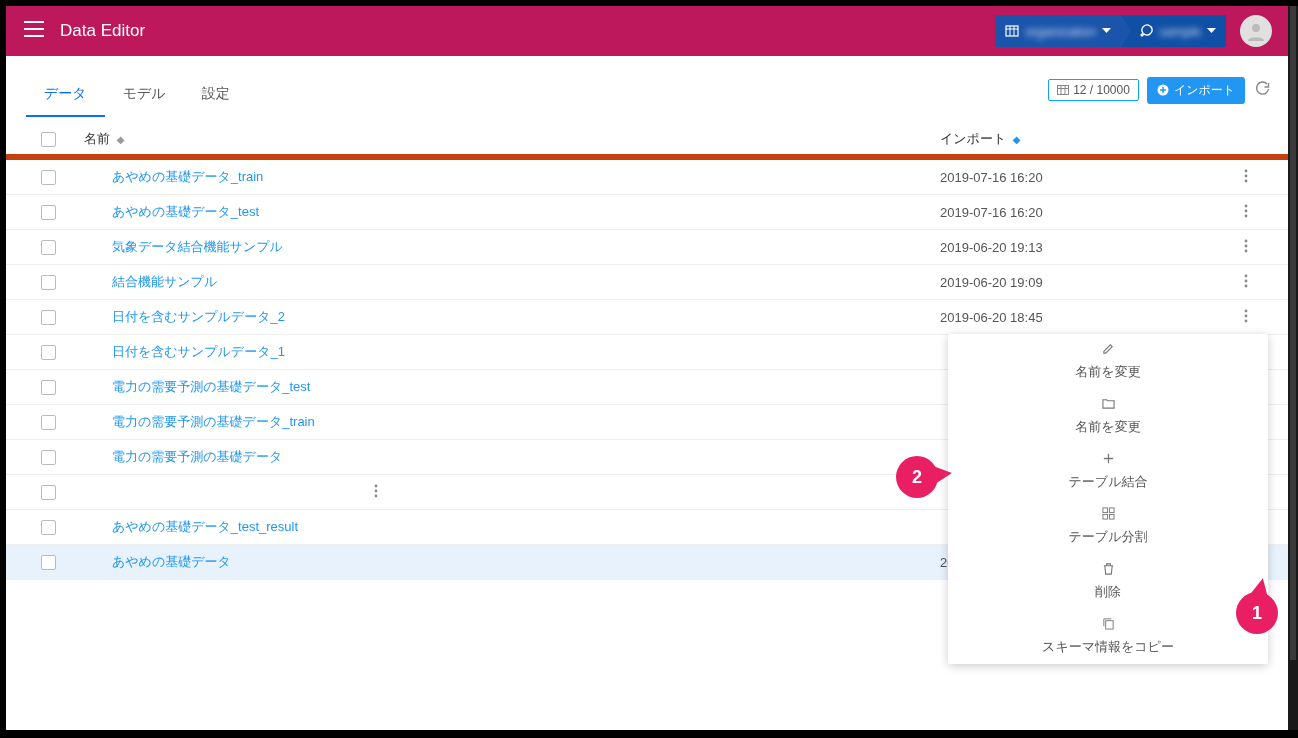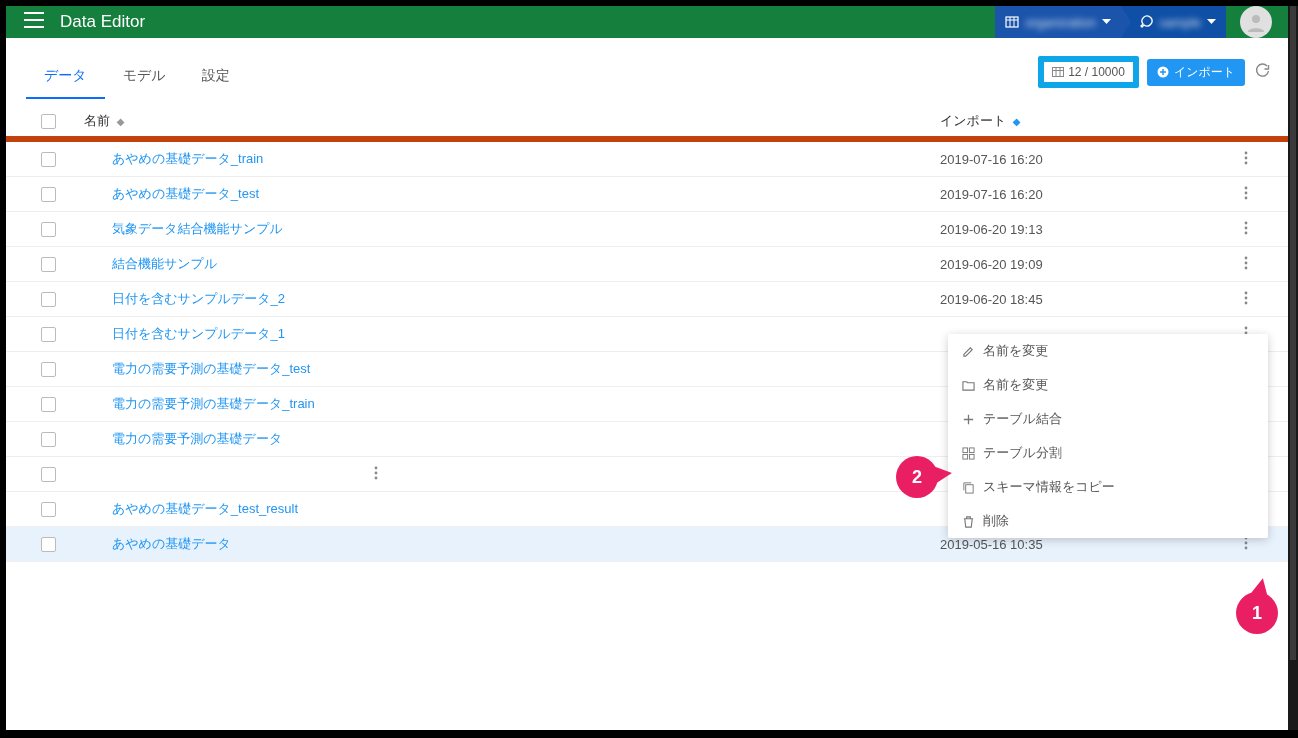--- a/index.html
+++ b/index.html
@@ -1,59 +1,59 @@
 <!DOCTYPE html>
 <html><head>
 <meta charset="utf-8">
 <style>
   * { box-sizing: border-box; margin: 0; padding: 0; }
   body { font-family: -apple-system, BlinkMacSystemFont, "Segoe UI", sans-serif; background: #000; width: 1298px; height: 738px; overflow: hidden; }
   .shell { background: #fff; width: 1284px; height: 724px; margin: 6px; position: relative; }
   .scrollbar { position: absolute; right: -6px; top: 0; width: 6px; height: 654px; background: #3a3a3a; }
   .scrollbar-bg { position: absolute; right: -8px; top: 0; width: 10px; height: 724px; background: #1a1a1a; }
 
-  .header { background: #15803d; height: 32px; display: flex; align-items: center; padding: 0 18px; color: #fff; }
+  .header { background: #be185d; height: 50px; display: flex; align-items: center; padding: 0 18px; color: #fff; }
   .hamburger { margin-right: 16px; cursor: pointer; }
   .title { font-size: 17px; font-weight: 400; }
   .header-spacer { flex: 1; }
   .project-select { display: flex; align-items: center; gap: 0; }
   .proj-btn { background: #1a54ab; height: 32px; display: flex; align-items: center; padding: 0 10px; font-size: 13px; color: #fff; cursor: pointer; }
   .proj-btn .blur { filter: blur(3px); opacity: 0.8; }
   .proj-btn svg.chev { margin-left: 6px; }
   .chevron-sep { width: 0; height: 0; border-top: 16px solid transparent; border-bottom: 16px solid transparent; border-left: 10px solid #1a54ab; margin-right: -10px; z-index:1; }
   .proj-btn.second { padding-left: 18px; background:#0f4fa5; }
   .avatar { width: 32px; height: 32px; border-radius: 50%; background: #e0e0e0; margin-left: 14px; display:flex; align-items:center; justify-content:center; }
 
   .toolbar { display: flex; align-items: center; padding: 16px 20px; height: 68px; }
   .tabs { display: flex; gap: 0; }
   .tab { padding: 22px 18px 12px; font-size: 14px; color: #555; cursor: pointer; border-bottom: 2px solid transparent; }
   .tab.active { color: #0d6efd; border-bottom-color: #0d6efd; }
   .toolbar-spacer { flex: 1; }
-  .count-badge { border: 6px solid #0ea5e9; padding: 3px 8px; font-size: 12px; color: #555; border-radius: 2px; display:flex; align-items:center; gap:4px; }
+  .count-badge { border: 1px solid #0ea5e9; padding: 3px 8px; font-size: 12px; color: #555; border-radius: 2px; display:flex; align-items:center; gap:4px; }
   .import-btn { background: #2196f3; color: #fff; border: none; padding: 5px 10px; font-size: 12px; border-radius: 3px; margin-left: 8px; display:flex; align-items:center; gap:5px; cursor:pointer; }
   .refresh { margin-left: 10px; color: #666; cursor:pointer; }
 
   .table { width: 100%; }
   .thead { display: flex; padding: 6px 20px; border-bottom: 6px solid #c2410c; font-size: 13px; color: #333; align-items: center; }
   .col-check { width: 44px; display:flex; justify-content:center; }
   .col-name { flex: 1; padding-left: 14px; font-weight: 500; }
   .col-import { width: 300px; font-weight: 500; }
   .col-menu { width: 30px; }
   .sort { color: #999; font-size: 10px; margin-left: 3px; }
   .sort.active { color: #2196f3; }
 
   .trow { display: flex; padding: 7px 20px; border-bottom: 1px solid #eee; font-size: 13px; align-items: center; min-height: 35px; }
   .trow.highlight { background: #e8f2fd; }
   .trow .col-name a { color: #2196f3; text-decoration: none; margin-left: 28px; }
   .trow .col-import { color: #555; }
   .checkbox { width: 15px; height: 15px; border: 1.5px solid #bbb; border-radius: 2px; background:#fff; }
   .more { color: #888; cursor: pointer; padding: 4px; }
 
   .context-menu { position: absolute; top: 328px; left: 942px; width: 320px; background: #fff; box-shadow: 0 2px 10px rgba(0,0,0,0.2); z-index: 10; border-radius: 2px; }
-  .context-menu .item { padding: 8px 14px; font-size: 13px; color: #555; display:flex; align-items:center; gap:8px; cursor:pointer; }
+  .context-menu .item { padding: 8px 14px; font-size: 13px; color: #555; display:flex; align-items:center; gap:8px; cursor:pointer;flex-direction:column; }
   .context-menu .item svg { width: 13px; height: 13px; flex-shrink:0; }
 
   .callout { position: absolute; width: 42px; height: 42px; background: #e91e63; border-radius: 50%; display:flex; align-items:center; justify-content:center; color:#fff; font-weight:600; font-size:18px; z-index:20; }
   .c1 { top: 586px; left: 1230px; }
   .c1::before { content:""; position:absolute; top:-14px; right:8px; width:0; height:0; border-left:9px solid transparent; border-right:9px solid transparent; border-bottom:18px solid #e91e63; transform: rotate(12deg); }
   .c2 { top: 450px; left: 890px; }
   .c2::before { content:""; position:absolute; top:9px; right:-14px; width:0; height:0; border-top:9px solid transparent; border-bottom:9px solid transparent; border-left:18px solid #e91e63; transform: rotate(-6deg); }
 </style>
 </head>
 <body>
@@ -314,31 +314,31 @@
         <svg viewBox="0 0 14 14">
           <rect x="1" y="1" width="5" height="5" fill="none" stroke="#777"></rect>
           <rect x="8" y="1" width="5" height="5" fill="none" stroke="#777"></rect>
           <rect x="1" y="8" width="5" height="5" fill="none" stroke="#777"></rect>
           <rect x="8" y="8" width="5" height="5" fill="none" stroke="#777"></rect>
         </svg>
         <span>テーブル分割</span>
       </div>
       <div class="item">
         <svg viewBox="0 0 14 14">
+          <path d="M3 4h8l-1 9H4zM5 4V2h4v2M2 4h10" fill="none" stroke="#777" stroke-width="1.2"></path>
+        </svg>
+        <span>削除</span>
+      </div>
+      <div class="item">
+        <svg viewBox="0 0 14 14">
           <rect x="4" y="4" width="8" height="9" fill="none" stroke="#777"></rect>
           <path d="M2 10V2h8" fill="none" stroke="#777"></path>
         </svg>
         <span>スキーマ情報をコピー</span>
       </div>
-      <div class="item">
-        <svg viewBox="0 0 14 14">
-          <path d="M3 4h8l-1 9H4zM5 4V2h4v2M2 4h10" fill="none" stroke="#777" stroke-width="1.2"></path>
-        </svg>
-        <span>削除</span>
-      </div>
     </div>
 
   <div class="callout c2">
       <span>2</span>
     </div>
   <div class="callout c1">
       <span>1</span>
     </div>
 </div>
 

